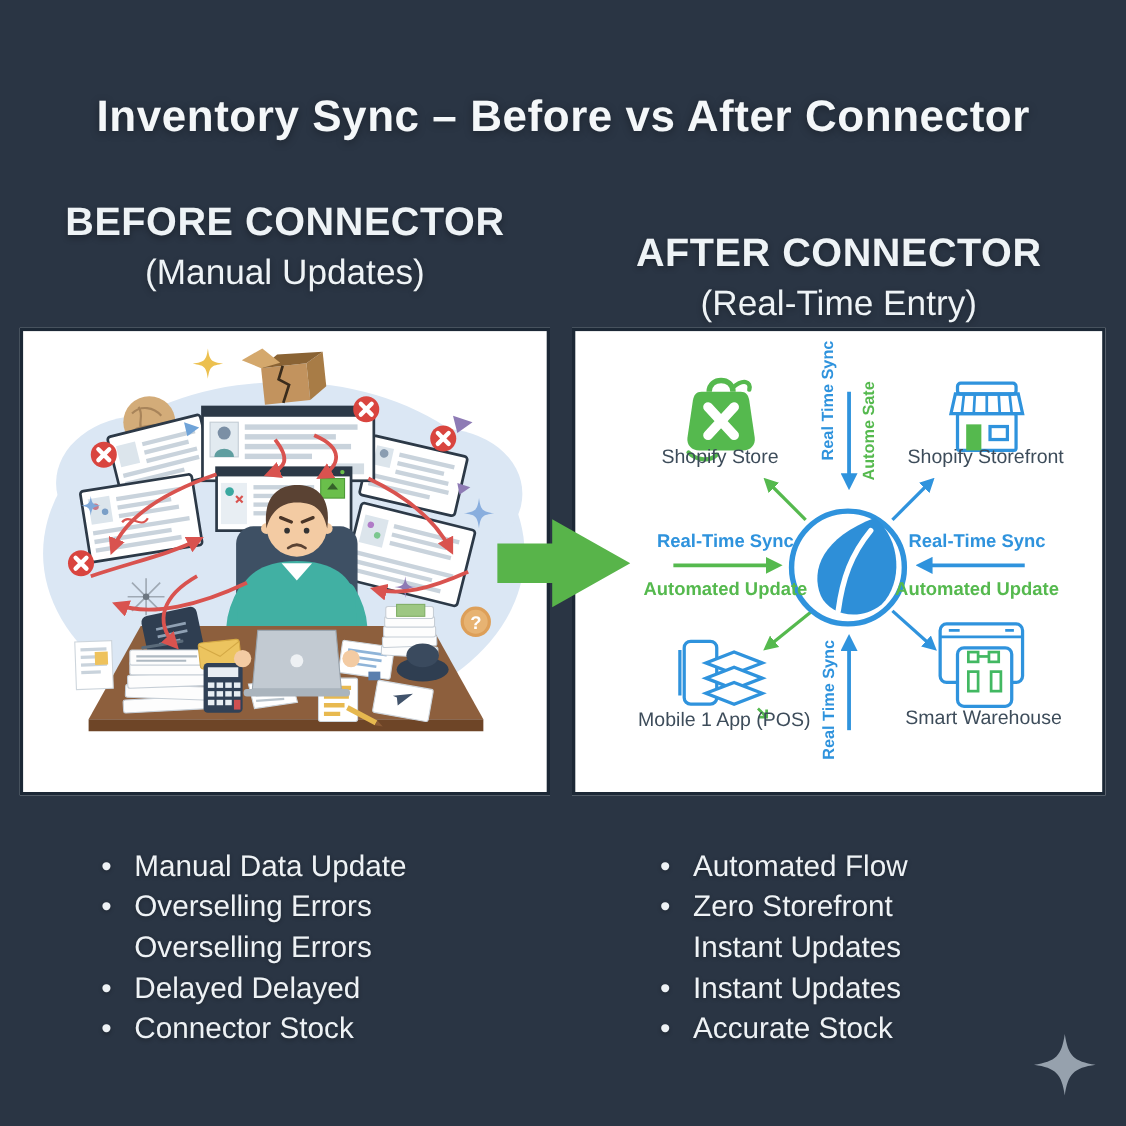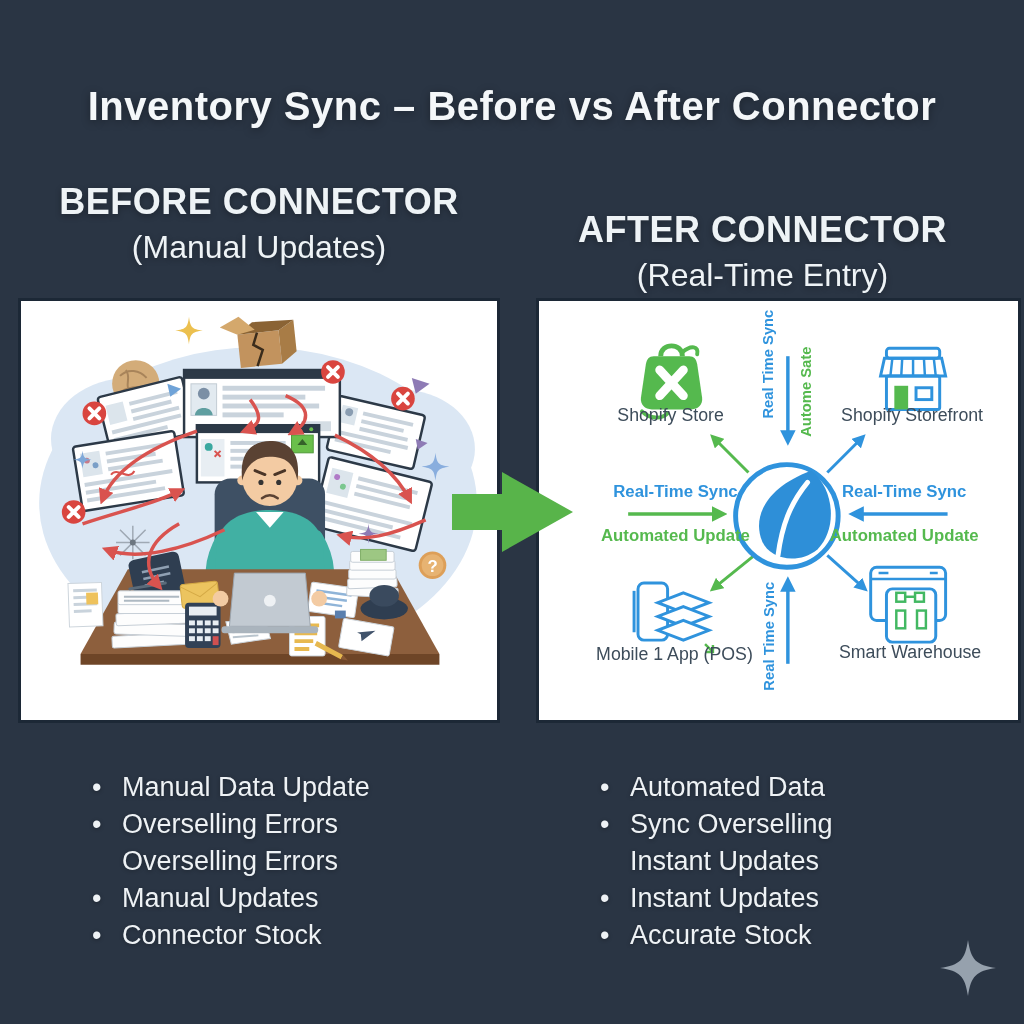--- a/index.html
+++ b/index.html
@@ -17,21 +17,21 @@
   .col-head{position:absolute;top:181px;text-align:center;color:#eef3f6;text-shadow:0 2px 6px rgba(0,0,0,.3);}
   .col-head.before{left:18px;width:482px;}
   .col-head.after{left:520px;width:485px;margin-top:28px;}
   .col-head .h{font-size:36px;font-weight:bold;letter-spacing:.5px;}
   .col-head .sub{font-size:32px;font-weight:400;margin-top:6px;}
   .panel{
     position:absolute;top:298px;height:425px;background:#fff;
     border:3px solid #1c2836;box-sizing:border-box;
   }
   .panel.before{left:18px;width:482px;}
-  .panel.after{left:536px;width:485px;text-align:right;}
+  .panel.after{left:520px;width:485px;text-align:right;}
   .panel svg{position:absolute;left:0;top:0;width:100%;height:100%;}
   .transition-arrow{position:absolute;left:452px;top:470px;z-index:5;}
   .bullets{
     position:absolute;top:772px;display:flex;flex-direction:column;gap:6px;
     color:#eef2f5;font-size:27px;line-height:31px;text-shadow:0 1px 4px rgba(0,0,0,.3);
   }
   .bullets.before{left:92px;}
   .bullets.after{left:600px;}
   .bullet-item{display:flex;}
   .bullet-item .dot{width:30px;flex:0 0 30px;}
@@ -436,35 +436,35 @@
     <div class="bullet-item">
       <span class="dot">•</span>
       <span>Overselling Errors</span>
     </div>
     <div class="bullet-item">
       <span class="dot"></span>
       <span>Overselling Errors</span>
     </div>
     <div class="bullet-item">
       <span class="dot">•</span>
-      <span>Manual Updates</span>
+      <span>Delayed Delayed</span>
     </div>
     <div class="bullet-item">
       <span class="dot">•</span>
       <span>Connector Stock</span>
     </div>
   </div>
 <div class="bullets after">
     <div class="bullet-item">
       <span class="dot">•</span>
-      <span>Automated Data</span>
-    </div>
-    <div class="bullet-item">
-      <span class="dot">•</span>
-      <span>Sync Overselling</span>
+      <span>Automated Flow</span>
+    </div>
+    <div class="bullet-item">
+      <span class="dot">•</span>
+      <span>Zero Storefront</span>
     </div>
     <div class="bullet-item">
       <span class="dot"></span>
       <span>Instant Updates</span>
     </div>
     <div class="bullet-item">
       <span class="dot">•</span>
       <span>Instant Updates</span>
     </div>
     <div class="bullet-item">

